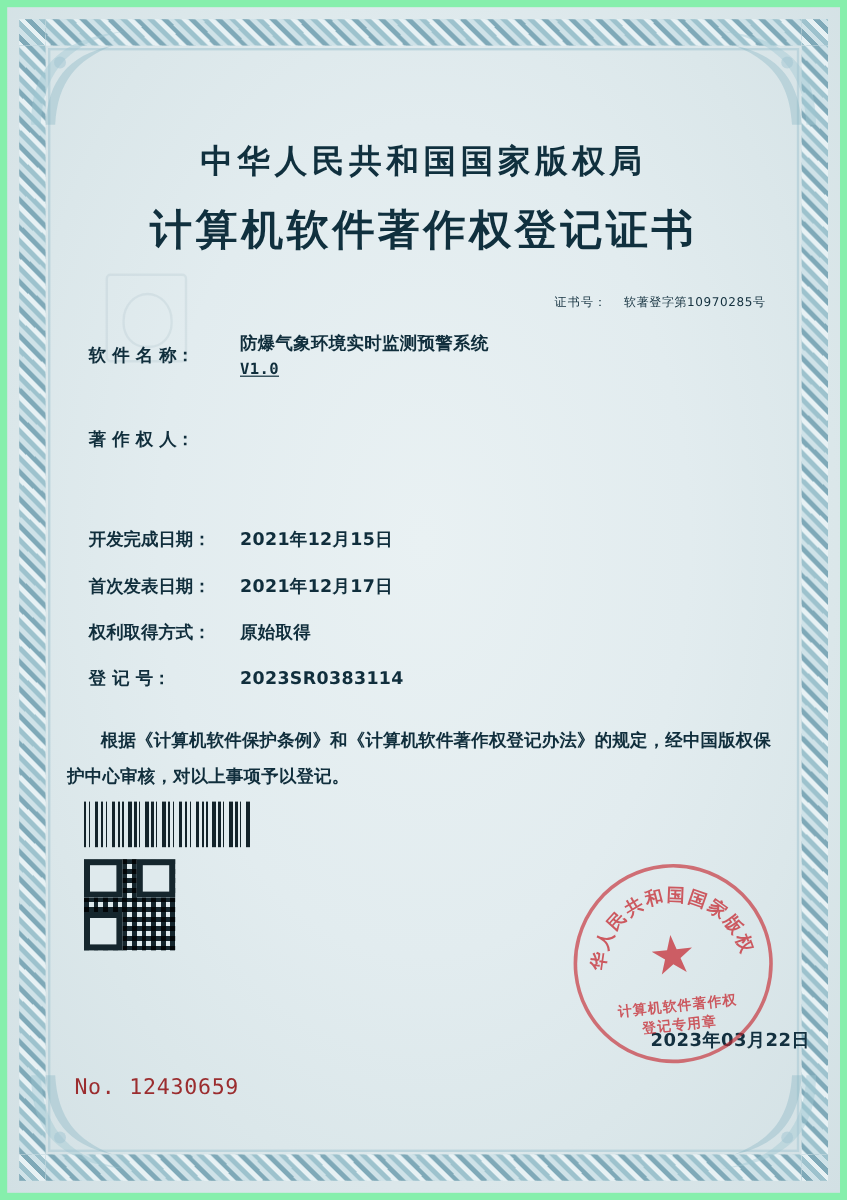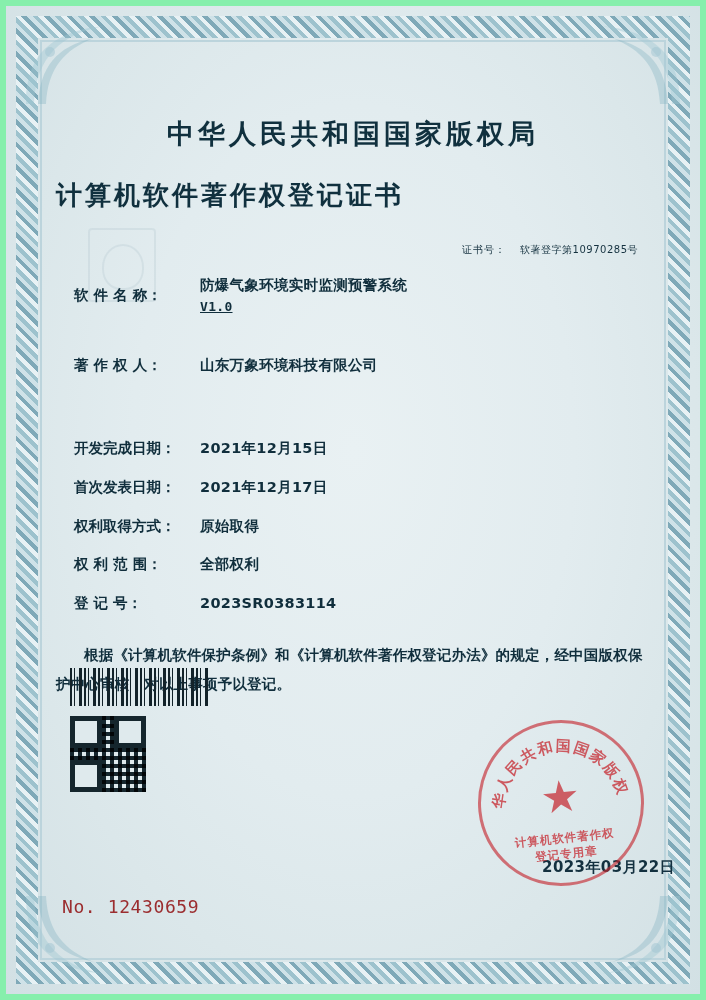--- a/index.html
+++ b/index.html
@@ -109,24 +109,25 @@
   .title-main {
     text-align: center;
     font-size: 27px;
     letter-spacing: 4px;
     font-weight: 700;
     margin-top: 56px;
     color: #10303e;
     font-family: "DejaVu Serif", "Liberation Serif", serif;
   }
   .title-sub {
-    font-size: 26px;
+    text-align: center;
+    font-size: 35px;
     letter-spacing: 3px;
     font-weight: 700;
-    margin-top: 26px;
+    margin-top: 16px;
     color: #10303e;
     font-family: "DejaVu Serif", "Liberation Serif", serif;
   }
 
   .cert-no-row {
     margin-top: 30px;
     text-align: right;
     padding-right: 12px;
     font-size: 10px;
     color: #14313f;
@@ -342,45 +343,40 @@
         <div class="field-value">
           <span>防爆气象环境实时监测预警系统</span>
           <span class="line2">V1.0</span>
         </div>
       </div>
 
       <div class="gap-lg"></div>
 
       <div class="field-row">
         <div class="field-label">著 作 权 人：</div>
-        <div class="field-value">山东万象环境科技有限公司</div>
       </div>
 
       <div class="gap-lg"></div>
       <div class="gap-lg"></div>
 
       <div class="field-row">
         <div class="field-label">开发完成日期：</div>
         <div class="field-value">2021年12月15日</div>
       </div>
 
       <div class="field-row">
         <div class="field-label">首次发表日期：</div>
         <div class="field-value">2021年12月17日</div>
       </div>
 
       <div class="field-row">
         <div class="field-label">权利取得方式：</div>
         <div class="field-value">原始取得</div>
       </div>
 
-      <div class="field-row">
-        <div class="field-label">权 利 范 围：</div>
-        <div class="field-value">全部权利</div>
-      </div>
 
       <div class="field-row">
         <div class="field-label">登  记  号：</div>
         <div class="field-value">2023SR0383114</div>
       </div>
 
     </div>
 
     <div class="paragraph">根据《计算机软件保护条例》和《计算机软件著作权登记办法》的规定，经中国版权保护中心审核，对以上事项予以登记。</div>
 

